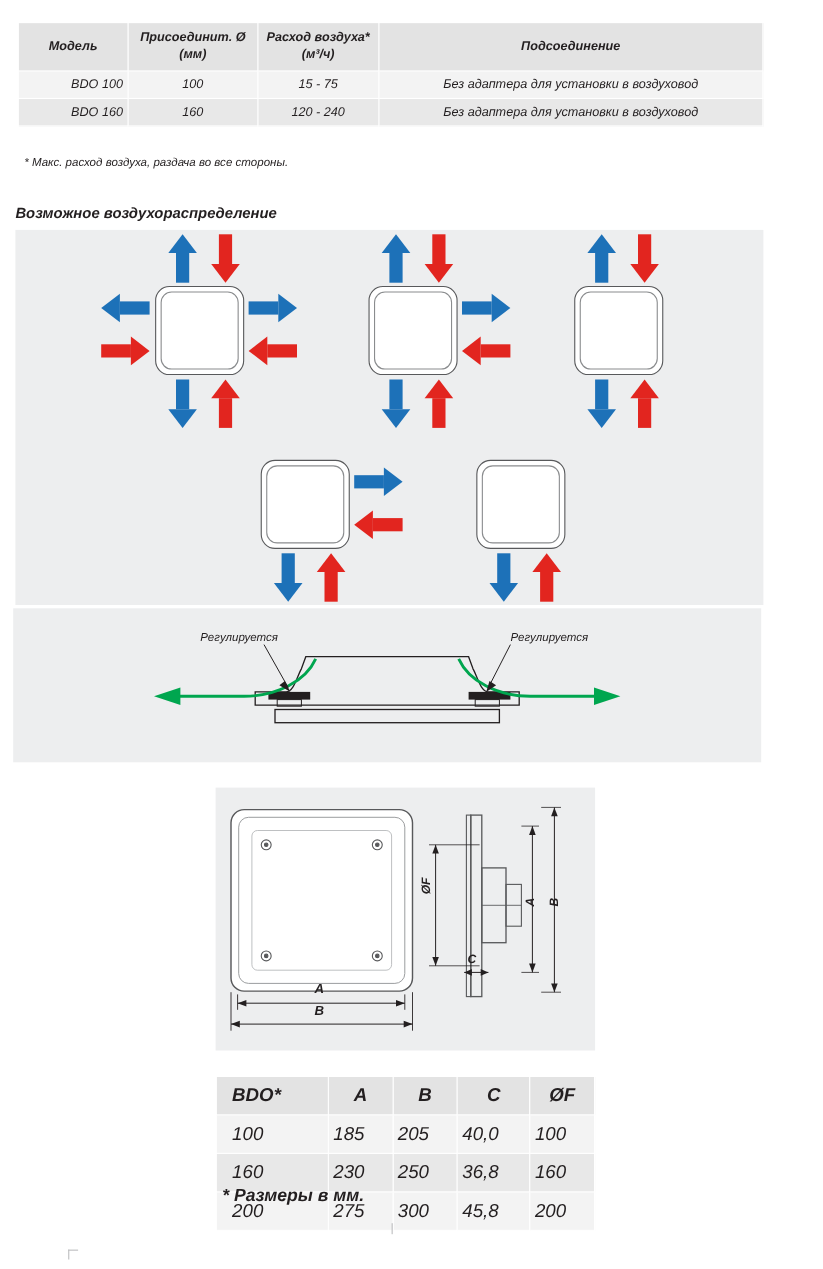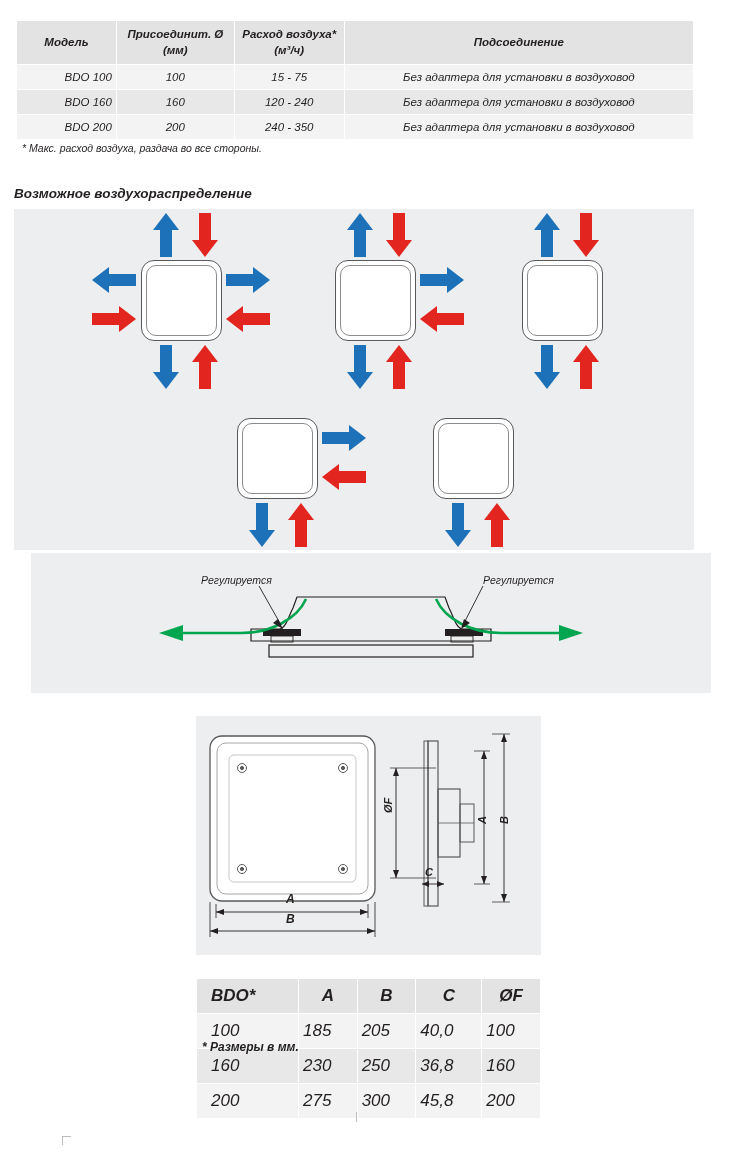--- a/index.html
+++ b/index.html
@@ -62,21 +62,21 @@
 
   
   .panel-a {
     position: absolute;
     left: 14px; top: 209px;
     width: 680px; height: 341px;
     background: #edeeef;
   }
   .panel-b {
     position: absolute;
-    left: 31px; top: 553px;
+    left: 12px; top: 553px;
     width: 680px; height: 140px;
     background: #edeeef;
   }
   .panel-c {
     position: absolute;
     left: 196px; top: 716px;
     width: 345px; height: 239px;
     background: #edeeef;
   }
 
@@ -153,22 +153,22 @@
   .dim-table th.first, .dim-table td.first { text-align: left; padding-left: 14px; width: 102px; }
   .dim-table td {
     border: 1px solid #ffffff;
     padding: 7px 4px;
   }
   .dim-table tbody tr:nth-child(odd) td { background: #f3f3f3; }
   .dim-table tbody tr:nth-child(even) td { background: #e8e8e8; }
 
   .footnote-2 {
     position: absolute;
-    left: 202px; top: 1040px;
-    font-size: 12px;
+    left: 202px; top: 1079px;
+    font-size: 16px;
     font-weight: bold;
     color: #231f20;
   }
 
   .tick-mark {
     position: absolute;
     left: 356px; top: 1112px;
     width: 1px; height: 10px;
     background: #bcbdbf;
   }
@@ -207,26 +207,20 @@
         <td>100</td>
         <td>15 - 75</td>
         <td>Без адаптера для установки в воздуховод</td>
       </tr>
       <tr>
         <td class="model">BDO 160</td>
         <td>160</td>
         <td>120 - 240</td>
         <td>Без адаптера для установки в воздуховод</td>
       </tr>
-      <tr>
-        <td class="model">BDO 200</td>
-        <td>200</td>
-        <td>240 - 350</td>
-        <td>Без адаптера для установки в воздуховод</td>
-      </tr>
     </tbody>
   </table>
 
   <div class="footnote-1">* Макс. расход воздуха, раздача во все стороны.</div>
 
   <div class="section-title">Возможное воздухораспределение</div>
 
   <div class="panel-a">
 
     <div class="diffuser" style="left:127px; top:51px; width:81px; height:81px;"></div>

